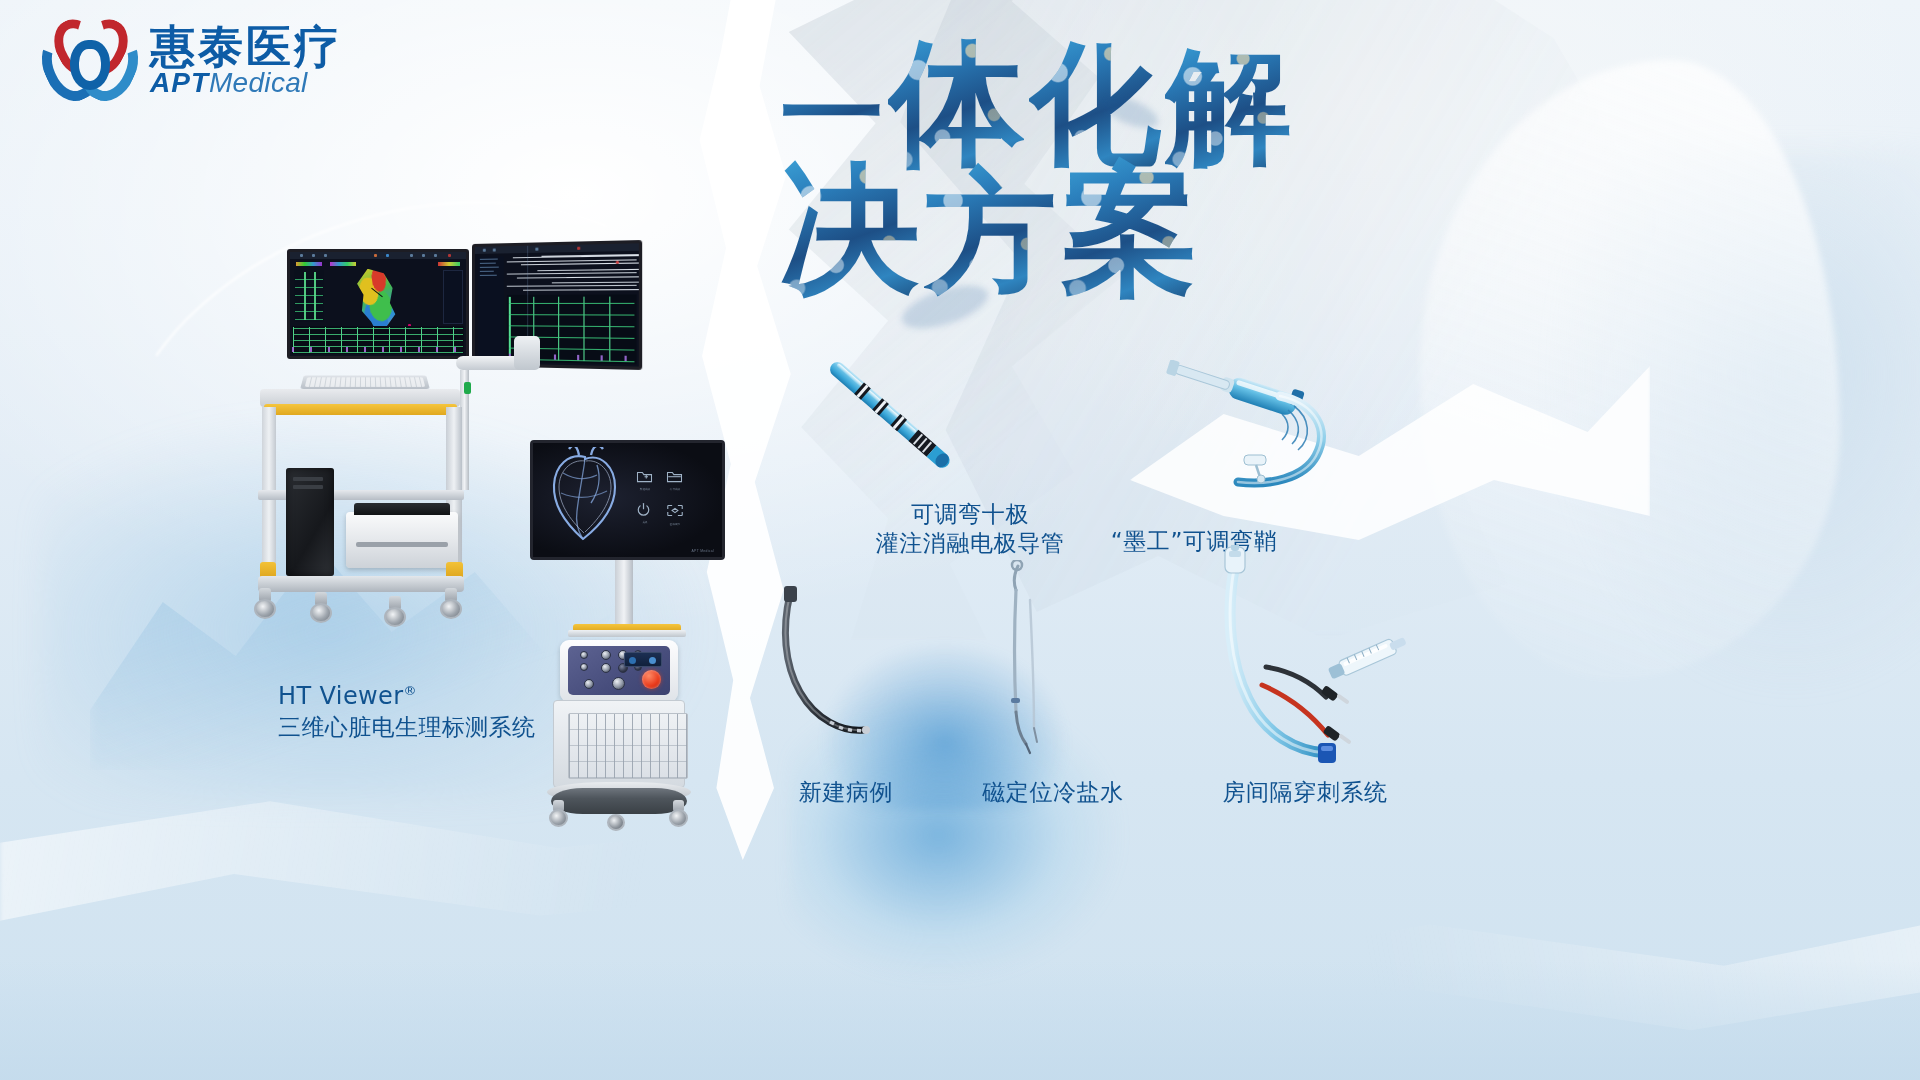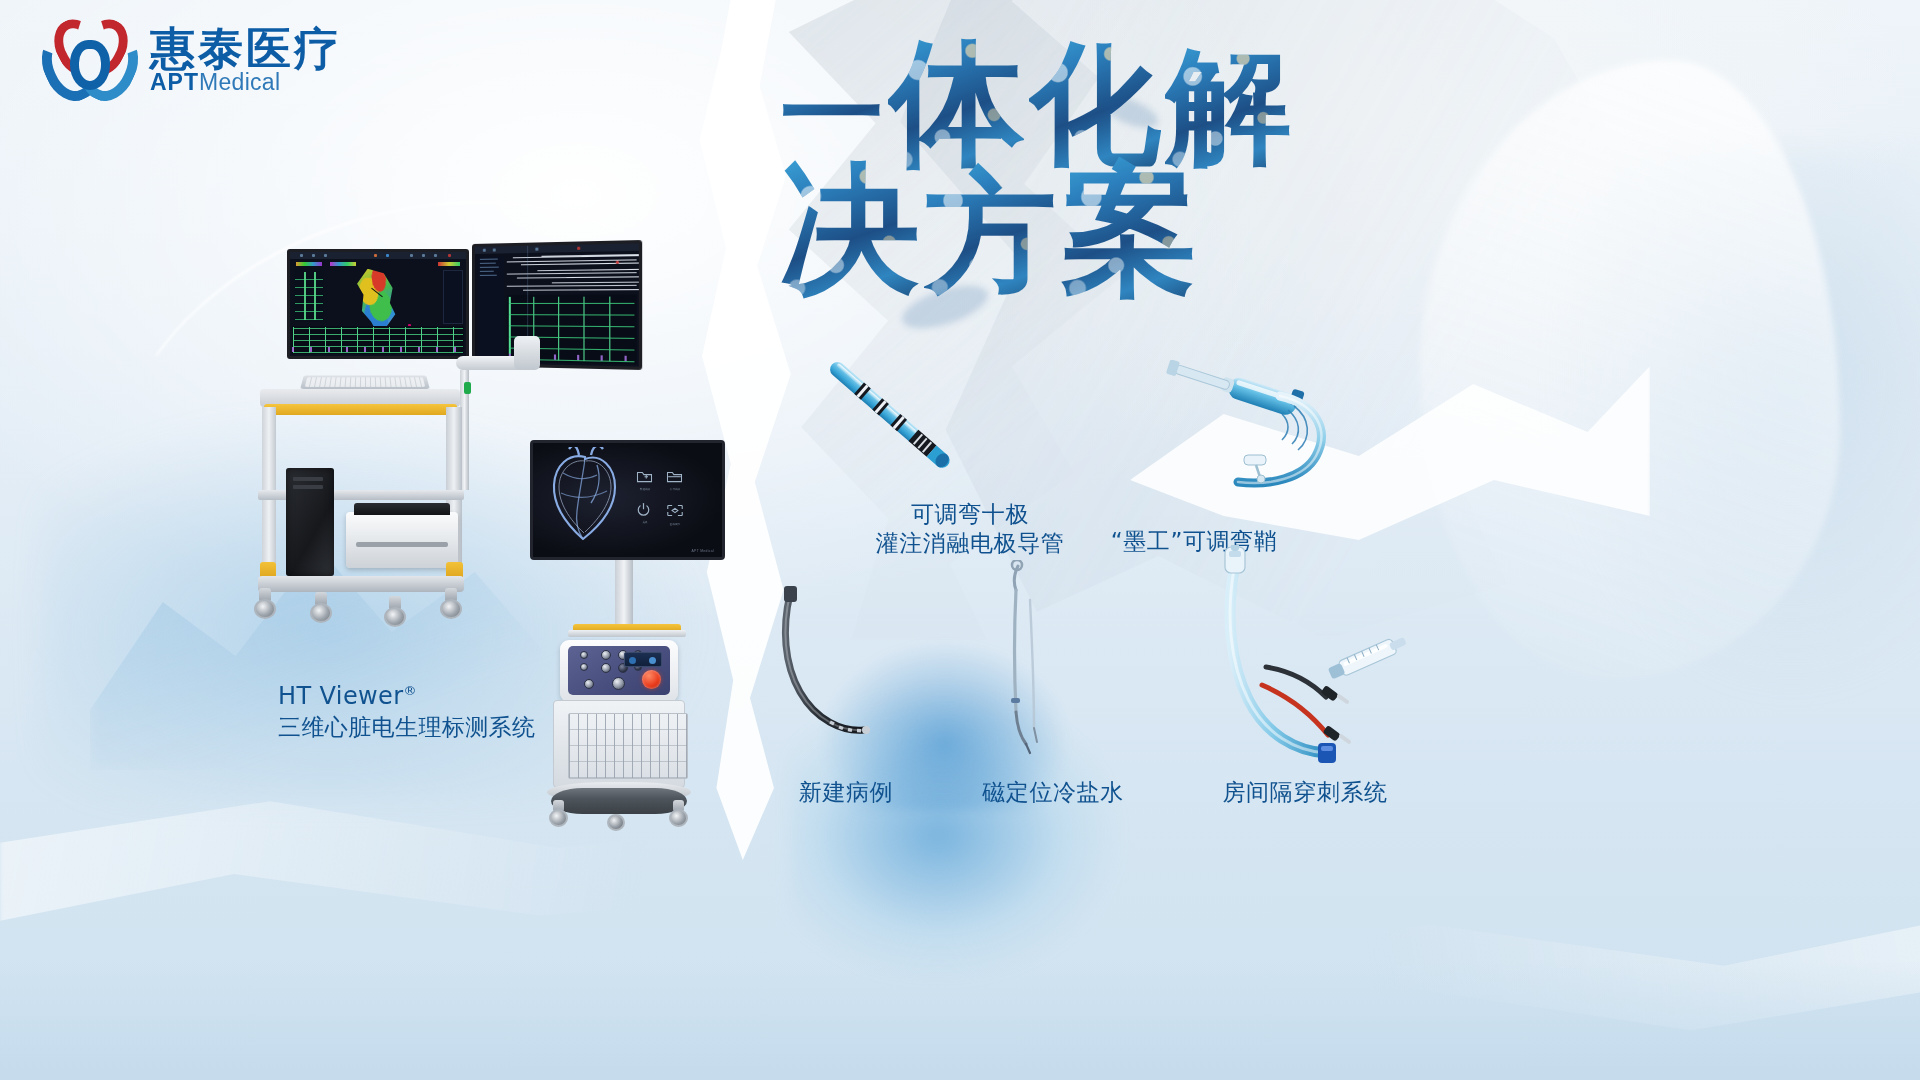--- a/index.html
+++ b/index.html
@@ -122,21 +122,21 @@
       transform:rotate(-24deg); }
   .lm-blue-r { left:42px; top:20px; width:52px; height:70px;
       border:10px solid #2e8cc9; border-radius:48%;
       border-top-color:transparent; border-left-color:transparent;
       transform:rotate(24deg); }
   .lm-core { left:28px; top:28px; width:40px; height:50px;
       border:9px solid #0f62a8; border-radius:50% 50% 55% 55%;
       background:transparent; }
   .logo-txt-cn { font-size:45px; font-weight:bold; color:#0d5ca6; letter-spacing:3px;
       line-height:1; font-family:"DejaVu Sans","Liberation Sans",sans-serif; }
-  .logo-txt-en { font-size:23px; color:#0d5ca6; line-height:1; letter-spacing:.3px; }
+  .logo-txt-en { font-size:28px; color:#0d5ca6; line-height:1; letter-spacing:.3px;font-style:italic; }
   .logo-txt-en b { font-weight:bold; letter-spacing:1px; }
   .logo-txt-en span { font-weight:400; color:#2f79b8; }
 
   
   #headline { position:absolute; left:780px; top:40px; width:640px; height:300px; }
   .cal {
     font-family:"DejaVu Serif","Liberation Serif",serif;
     font-weight:bold;
     line-height:.92;
     background-image:

